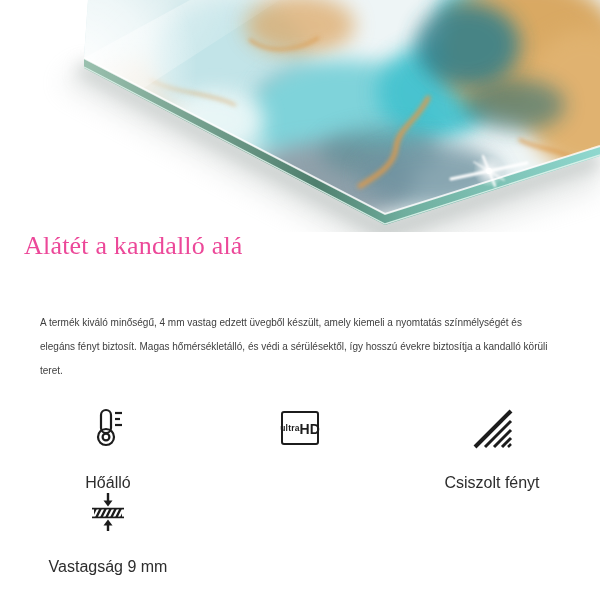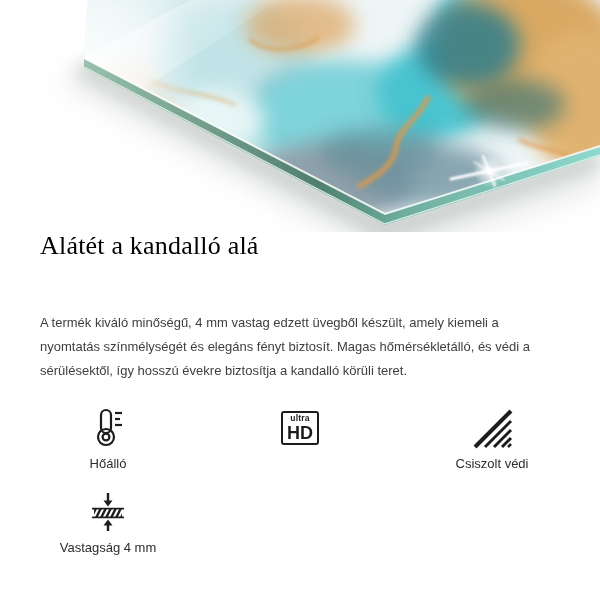--- a/index.html
+++ b/index.html
@@ -4,46 +4,46 @@
 <style>
   html,body{margin:0;padding:0;background:#ffffff;}
   body{width:600px;height:600px;position:relative;overflow:hidden;
        font-family:"Liberation Sans","DejaVu Sans",sans-serif;color:#1c1c1c;}
 
   
   .hero{position:absolute;left:0;top:0;width:600px;height:232px;}
   .hero svg{display:block;}
 
   
-  .headline{position:absolute;left:40px;top:227px;width:520px;
+  .headline{position:absolute;left:24px;top:227px;width:520px;
             font-family:"Liberation Serif","DejaVu Serif",serif;
-            font-size:26px;line-height:37px;font-weight:400;color:#000000;
+            font-size:26px;line-height:37px;font-weight:400;color:#ec4899;
             letter-spacing:.2px;}
   .headline span{display:block;}
 
   
   .desc{position:absolute;left:40px;top:311px;width:508px;
-        font-size:13px;line-height:24px;color:#3e3e3e;}
+        font-size:10px;line-height:24px;color:#3e3e3e;}
 
   
   .features{position:absolute;left:12px;top:398px;width:576px;
             display:grid;grid-template-columns:repeat(3,1fr);grid-auto-rows:84px;}
   .feature{display:flex;flex-direction:column;align-items:center;}
   .feature .iconbox{width:44px;height:44px;margin-top:8px;
                     display:flex;align-items:center;justify-content:center;}
-  .feature .label{margin-top:6px;font-size:13px;color:#2d2d2d;
+  .feature .label{margin-top:24px;font-size:16px;color:#2d2d2d;
                   text-align:center;white-space:nowrap;}
   .icon{stroke:#1c1c1c;fill:none;stroke-width:2.2;}
 
   
   .uhd{width:34px;height:30px;border:2.5px solid #1c1c1c;border-radius:3px;
-       display:flex;flex-direction:column;align-items:center;justify-content:center;
+       display:flex;flex-direction:row;align-items:center;justify-content:center;
        line-height:1;}
   .uhd .t1{font-size:8.5px;font-weight:700;letter-spacing:.2px;}
-  .uhd .t2{font-size:18px;font-weight:800;margin-top:1px;}
+  .uhd .t2{font-size:14px;font-weight:800;margin-top:1px;}
 </style>
 </head>
 <body>
 
 <div class="hero">
   <svg width="600" height="232" viewBox="0 0 600 232">
     <defs>
       <clipPath id="panelClip">
           <polygon points="88,0 84,58 385,214 601,146 601,0"></polygon>
         </clipPath>
@@ -177,21 +177,21 @@
   <div class="feature">
     <div class="iconbox">
       <svg width="44" height="44" viewBox="0 0 44 44" stroke="#1c1c1c">
         <line x1="5" y1="41" x2="41" y2="5" stroke-width="4"></line>
         <line x1="15" y1="41" x2="41" y2="15" stroke-width="3"></line>
         <line x1="24" y1="41" x2="41" y2="24" stroke-width="3"></line>
         <line x1="32" y1="41" x2="41" y2="32" stroke-width="3"></line>
         <line x1="38" y1="41" x2="41" y2="38" stroke-width="2.5"></line>
       </svg>
     </div>
-    <div class="label">Csiszolt védi</div>
+    <div class="label">Csiszolt fényt</div>
   </div>
 
   <div class="feature">
     <div class="iconbox">
       <svg width="44" height="44" viewBox="0 0 44 44">
         <g stroke="#1c1c1c" stroke-width="2.4" clip-path="url(#barClip)">
           <line x1="4" y1="30" x2="11" y2="16"></line>
           <line x1="9" y1="30" x2="16" y2="16"></line>
           <line x1="14" y1="30" x2="21" y2="16"></line>
           <line x1="19" y1="30" x2="26" y2="16"></line>
@@ -200,16 +200,16 @@
           <line x1="34" y1="30" x2="41" y2="16"></line>
         </g>
         <line x1="6" y1="18.6" x2="38" y2="18.6" stroke="#1c1c1c" stroke-width="1.7"></line>
         <line x1="6" y1="27.4" x2="38" y2="27.4" stroke="#1c1c1c" stroke-width="1.7"></line>
         <line x1="22" y1="3" x2="22" y2="11" stroke="#1c1c1c" stroke-width="2.4"></line>
         <polygon points="17.5,10.5 26.5,10.5 22,16.5" fill="#1c1c1c"></polygon>
         <line x1="22" y1="41" x2="22" y2="35" stroke="#1c1c1c" stroke-width="2.4"></line>
         <polygon points="17.5,35.5 26.5,35.5 22,29.5" fill="#1c1c1c"></polygon>
       </svg>
     </div>
-    <div class="label">Vastagság 4 mm</div>
+    <div class="label">Vastagság 9 mm</div>
   </div>
 
 </div>
 
 </body></html>

